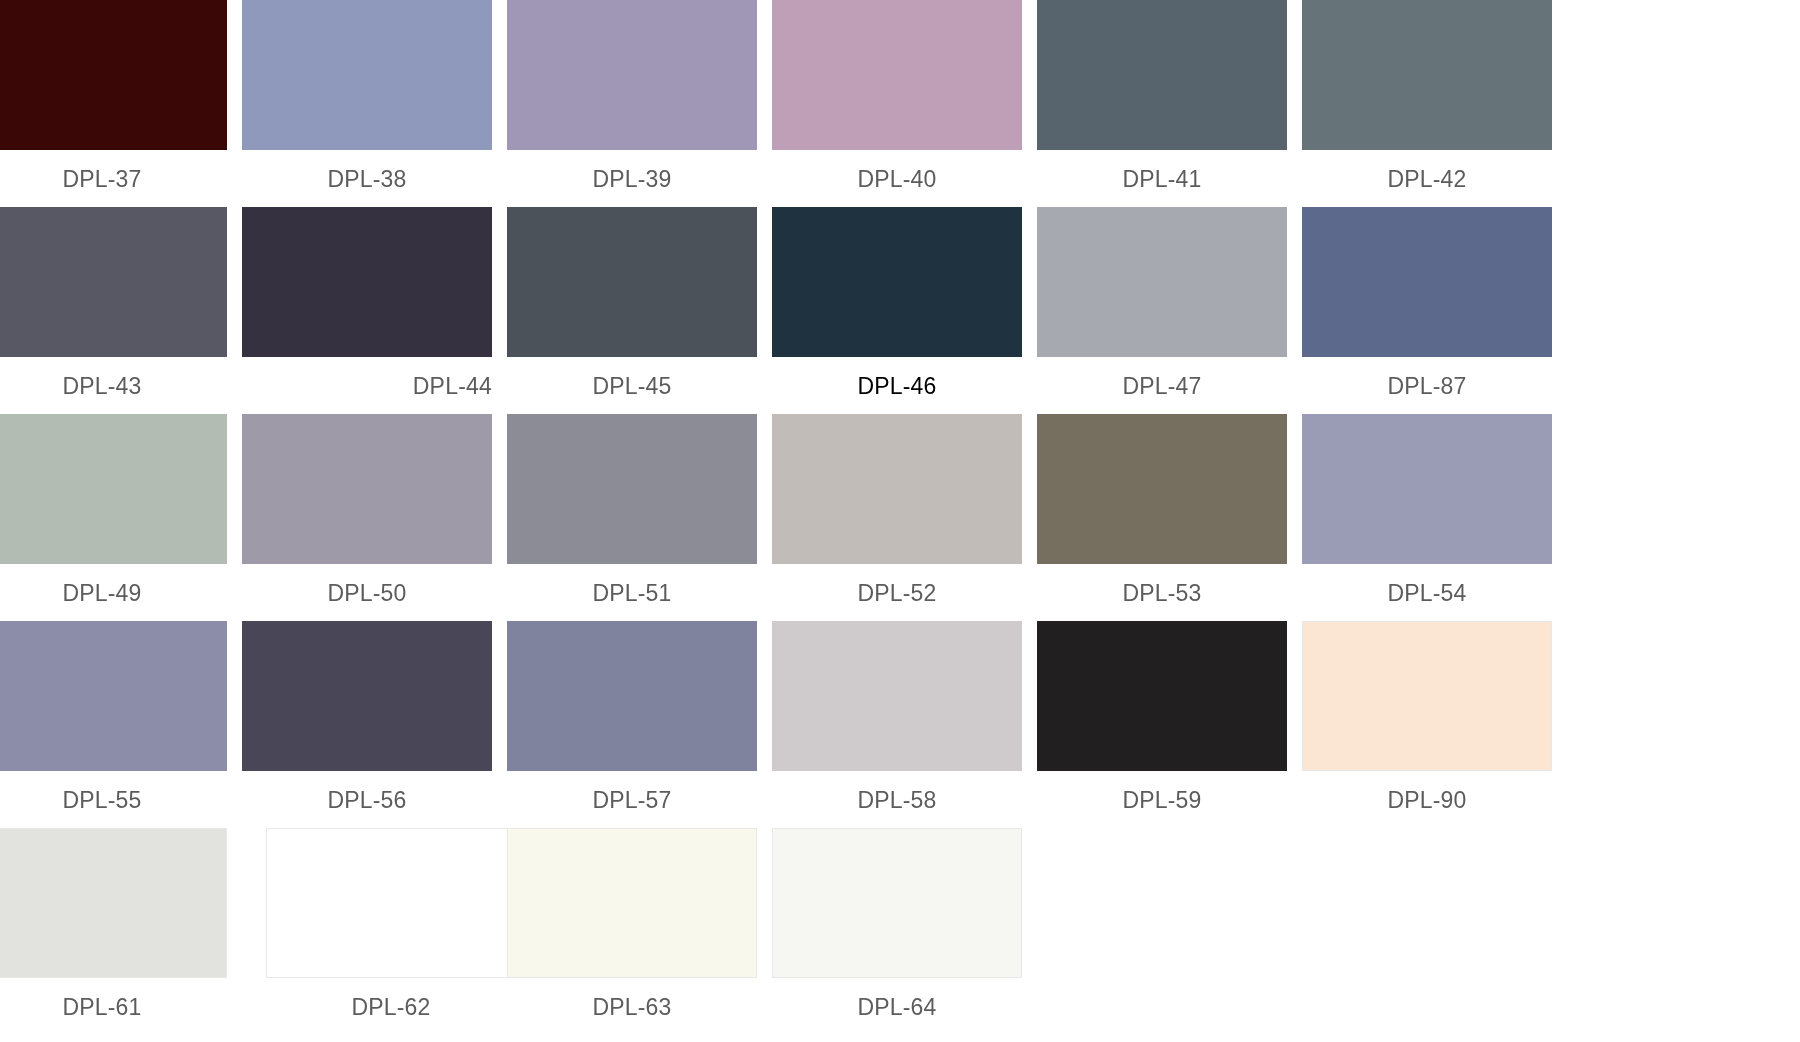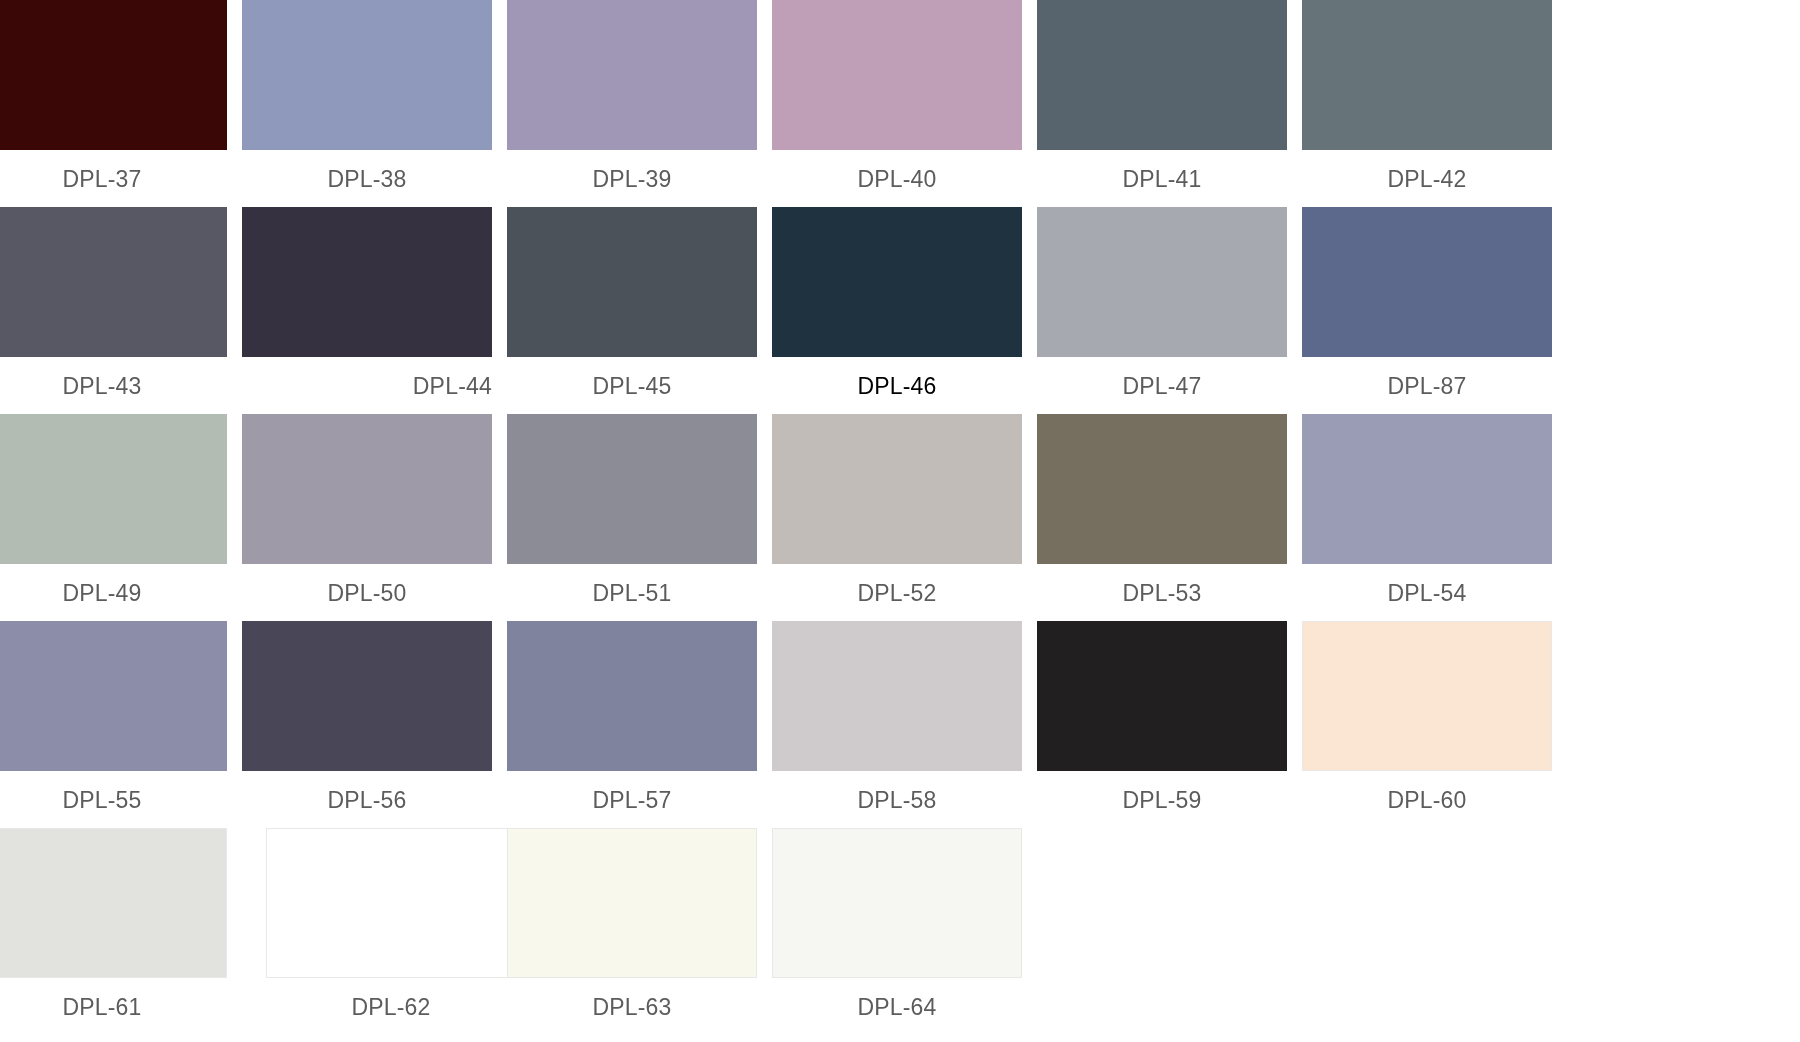--- a/index.html
+++ b/index.html
@@ -157,21 +157,21 @@
       <div class="swatch-cell" style="left: 764px;">
         <div class="swatch-chip" title="DPL-58" style="background: rgb(207, 203, 205);"></div>
         <span class="swatch-label" style="color: rgb(92, 92, 92);">DPL-58</span>
       </div>
       <div class="swatch-cell" style="left: 1029px;">
         <div class="swatch-chip" title="DPL-59" style="background: rgb(33, 31, 32);"></div>
         <span class="swatch-label" style="color: rgb(92, 92, 92);">DPL-59</span>
       </div>
       <div class="swatch-cell" style="left: 1294px;">
         <div class="swatch-chip light-edge" title="DPL-60" style="background: rgb(251, 229, 211);"></div>
-        <span class="swatch-label" style="color: rgb(92, 92, 92);">DPL-60</span>
+        <span class="swatch-label" style="color: rgb(92, 92, 92);">DPL-90</span>
       </div>
     </div>
     <div class="swatch-row" style="top: 828px;">
       <div class="swatch-cell" style="left: -31px;">
         <div class="swatch-chip light-edge" title="DPL-61" style="background: rgb(226, 227, 222);"></div>
         <span class="swatch-label" style="color: rgb(92, 92, 92);">DPL-61</span>
       </div>
       <div class="swatch-cell" style="left: 234px; margin-left: 24px;">
         <div class="swatch-chip light-edge" title="DPL-62" style="background: rgb(255, 255, 255);"></div>
         <span class="swatch-label" style="color: rgb(92, 92, 92);">DPL-62</span>

